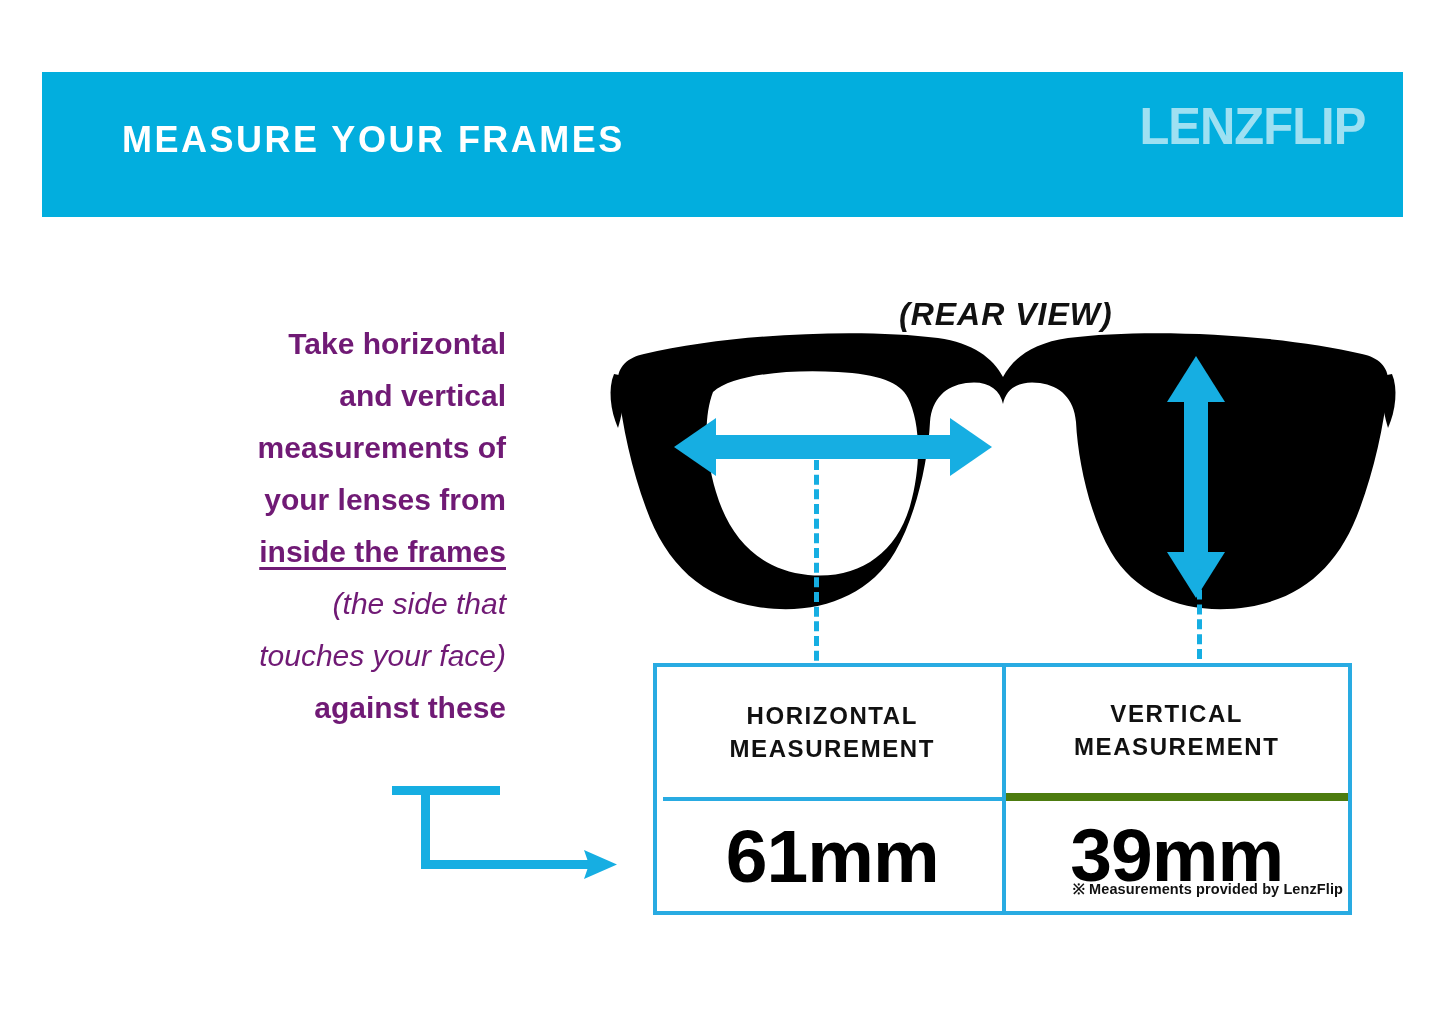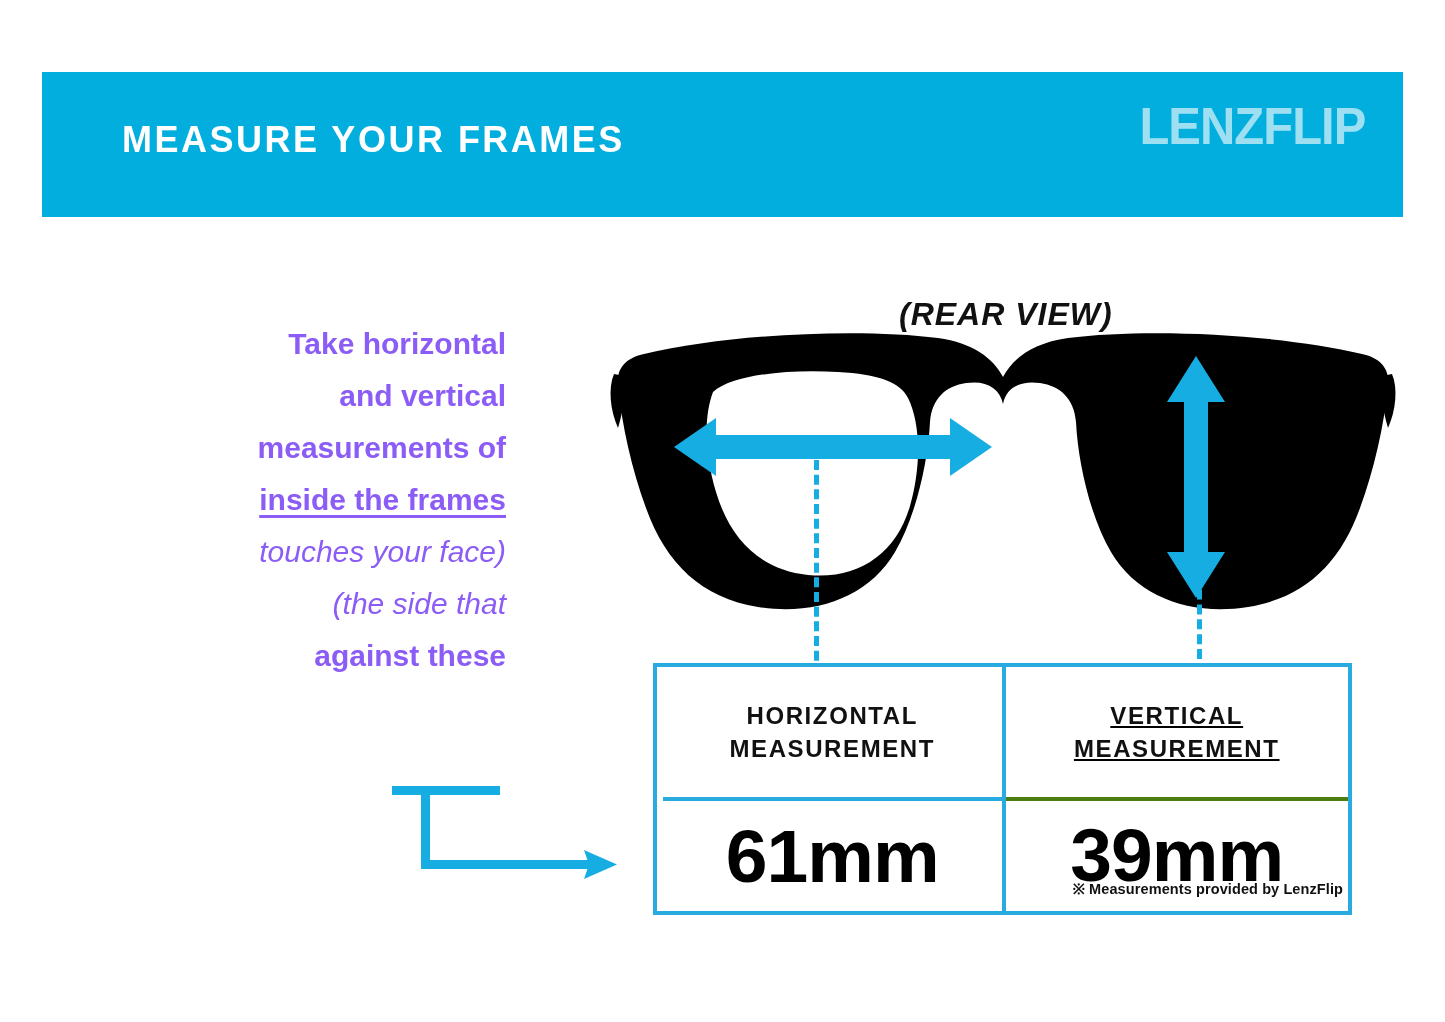--- a/index.html
+++ b/index.html
@@ -59,21 +59,21 @@
 
   
   .instructions {
     position: absolute;
     left: 150px;
     top: 318px;
     width: 356px;
     text-align: right;
     font-size: 30px;
     line-height: 52px;
-    color: #8b5cf6;
+    color: #701a75;
     font-weight: bold;
   }
   .instructions .line { display: block; }
   .instructions .underlined {
     display: block;
     text-decoration: underline;
     text-underline-offset: 5px;
     text-decoration-thickness: 3px;
   }
   .instructions .italic {
@@ -144,21 +144,21 @@
   }
   .cell {
     box-sizing: border-box;
     position: relative;
     display: flex;
     flex-direction: column;
     align-items: center;
     justify-content: center;
   }
   .cell-head-left   { border-right: 4px solid #29ABE2; border-bottom: 4px solid #29ABE2; }
-  .cell-head-right  { border-bottom: 4px solid #4d7c0f; text-decoration: underline; }
+  .cell-head-right  { border-bottom: 8px solid #4d7c0f; }
   .cell-val-left    { border-right: 4px solid #29ABE2; }
   .cell-val-right   { }
 
   .col-header {
     font-size: 24px;
     font-weight: bold;
     letter-spacing: 1.6px;
     color: #111111;
     text-align: center;
     line-height: 33px;
@@ -191,23 +191,24 @@
 
   <div class="header-band">
     <div class="header-title">MEASURE YOUR FRAMES</div>
     <div class="brand-logo">LENZFLIP</div>
   </div>
 
   <div class="instructions">
     <span class="line">Take horizontal</span>
     <span class="line">and vertical</span>
     <span class="line">measurements of</span>
+    <span class="line">your lenses from</span>
     <span class="underlined">inside the frames</span>
+    <span class="italic">(the side that</span>
     <span class="italic">touches your face)</span>
-    <span class="italic">(the side that</span>
     <span class="line">against these</span>
   </div>
 
   <svg class="connector" viewBox="0 0 225 95">
     <g fill="#16AEE2">
       <rect x="0" y="0" width="108" height="9"></rect>
       <rect x="29" y="0" width="9" height="83"></rect>
       <rect x="29" y="74" width="172" height="9"></rect>
       <polygon points="192,64 225,78.5 192,93 197,78.5"></polygon>
     </g>

